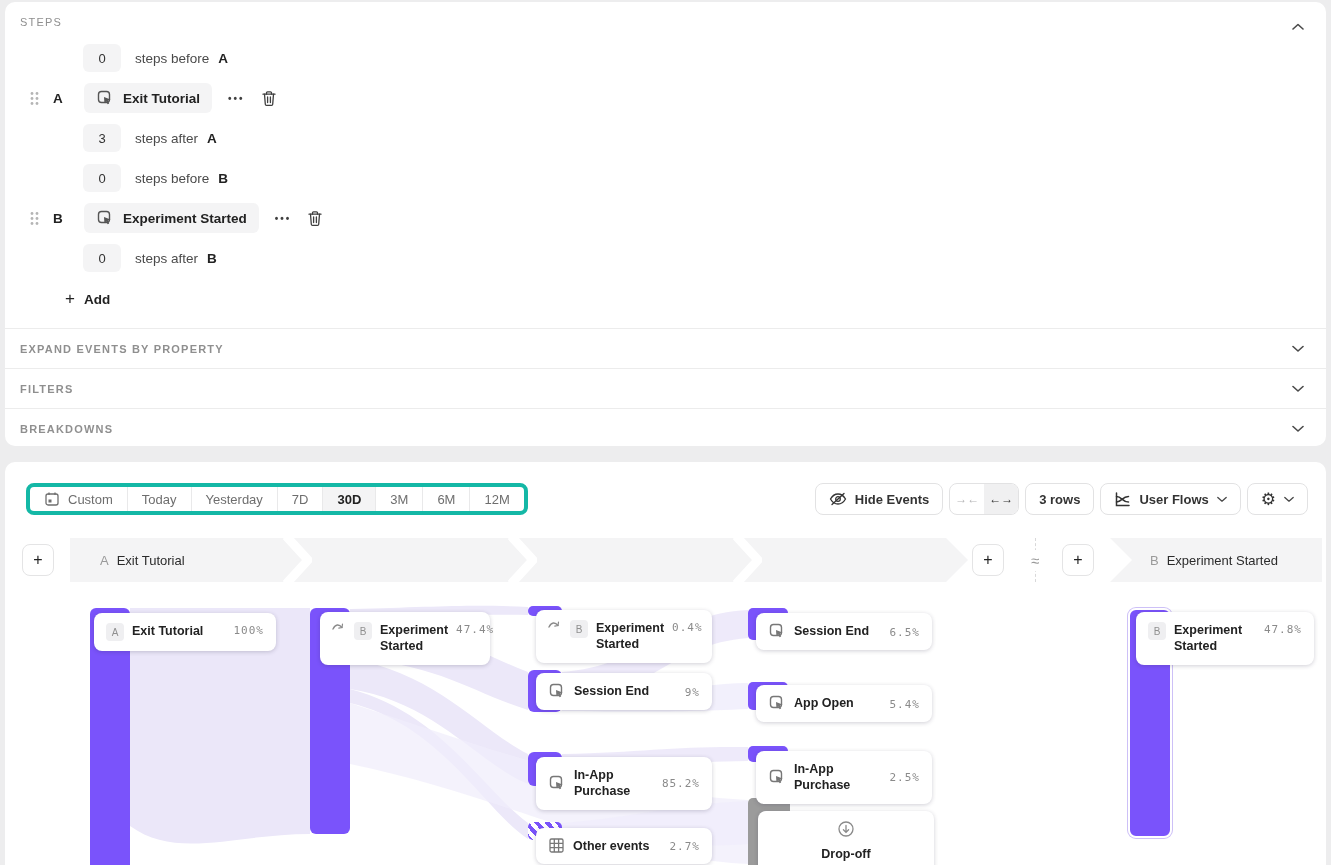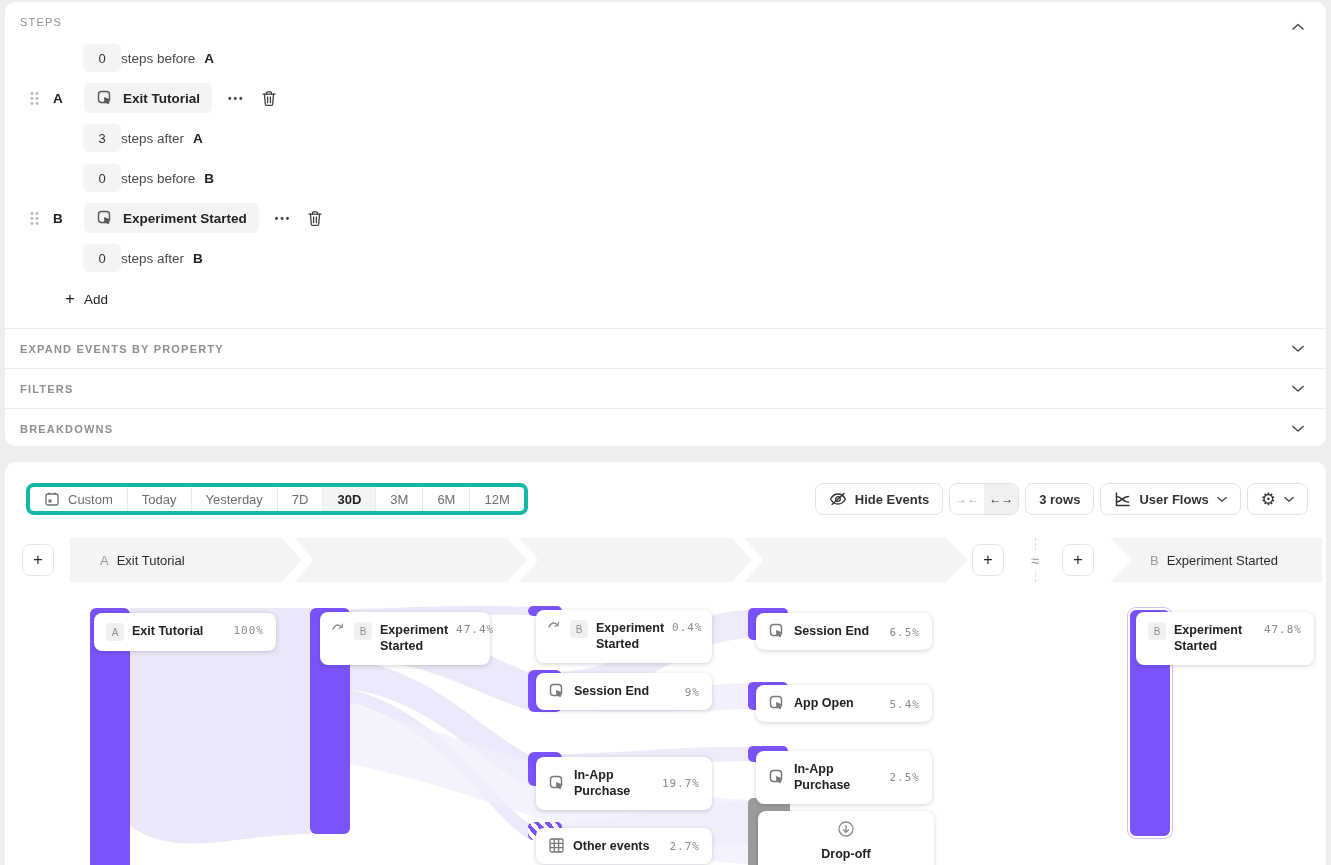--- a/index.html
+++ b/index.html
@@ -10,32 +10,32 @@
   #chart-card { top:462px; height:420px; overflow:hidden; }
 
   
   .sec-label { font-size:11px; letter-spacing:1.2px; color:#8f8f8f; font-weight:400; }
   .chev { stroke:#4a4a4a; stroke-width:1.6; fill:none; stroke-linecap:round; stroke-linejoin:round; }
   .steps-head { position:absolute; top:14px; left:15px; }
   .steps-chevron { position:absolute; top:15px; right:22px; }
   .srow { position:absolute; display:flex; align-items:center; }
   .numbox { width:38px; height:28px; background:#f4f4f5; border-radius:6px; display:flex;
             align-items:center; justify-content:center; font-size:13px; color:#333; }
-  .slabel { margin-left:0; font-size:13.5px; color:#4a4a4a; }
+  .slabel { margin-left:14px; font-size:13.5px; color:#4a4a4a; }
   .sletter { margin-left:9px; font-size:13.5px; font-weight:700; color:#222; }
   .handle { margin-right:14px; display:flex; }
   .step-letter { width:22px; font-size:13.5px; font-weight:700; color:#222; }
   .event-pill { display:inline-flex; align-items:center; gap:9px; background:#f4f4f5;
                 border-radius:6px; height:30px; padding:0 12px; cursor:pointer; }
   .event-pill span { font-size:13.5px; font-weight:700; color:#222; }
   .more-dots { margin-left:16px; font-size:10px; letter-spacing:2px; color:#3f3f3f; font-weight:700; cursor:pointer; }
   .trash { margin-left:16px; cursor:pointer; display:flex; }
   .add-row { position:absolute; left:60px; top:287px; display:flex; align-items:center; gap:9px; cursor:pointer; }
   .add-plus { font-size:17px; color:#222; }
-  .add-txt { font-size:13.5px; font-weight:400; color:#222; }
+  .add-txt { font-size:13.5px; font-weight:700; color:#222; }
   .acc-row { position:absolute; left:0; width:100%; height:40px; border-top:1px solid #ececec;
              display:flex; align-items:center; padding:0 22px 0 15px; }
   .acc-row .sec-label { flex:1;font-weight:bold; }
 
   
   .dateseg { position:absolute; left:21px; top:21px; height:32px; display:flex; align-items:stretch;
              border:4px solid #14b8a6; border-radius:8px; overflow:hidden; background:#fff; }
   .dseg { display:flex; align-items:center; gap:8px; padding:0 14px; font-size:13px; color:#6e6e6e;
           border-left:1px solid #e9e9ea; cursor:pointer; white-space:nowrap; }
   .dseg:first-child { border-left:none; }
@@ -382,21 +382,21 @@
     <span class="nname">Session End</span>
     <span class="pct">9%</span>
   </div>
 
   <div class="ncard" style="left:531px; top:295px; width:176px; align-items:center;">
     <svg class="nicon" width="18" height="18" viewBox="0 0 18 18" fill="none" stroke="#777" stroke-width="1.4">
       <rect x="2.5" y="2.5" width="11" height="11" rx="3"></rect>
       <path d="M8 8 L14.5 10.6 L11.8 11.7 L13.2 14.6 L11.6 15.3 L10.2 12.5 L8.4 14 Z" fill="#777" stroke="none"></path>
     </svg>
     <span class="nname">In-App Purchase</span>
-    <span class="pct">19.7%</span>
+    <span class="pct">85.2%</span>
   </div>
 
   <div class="ncard" style="left:531px; top:366px; width:176px; align-items:center;">
     <svg class="nicon" width="17" height="17" viewBox="0 0 17 17" fill="none" stroke="#777" stroke-width="1.3">
       <rect x="2" y="2" width="13" height="13" rx="1.5"></rect>
         <path d="M2 6.3 H15 M2 10.6 H15 M6.3 2 V15 M10.6 2 V15"></path>
     </svg>
     <span class="nname">Other events</span>
     <span class="pct">2.7%</span>
   </div>

